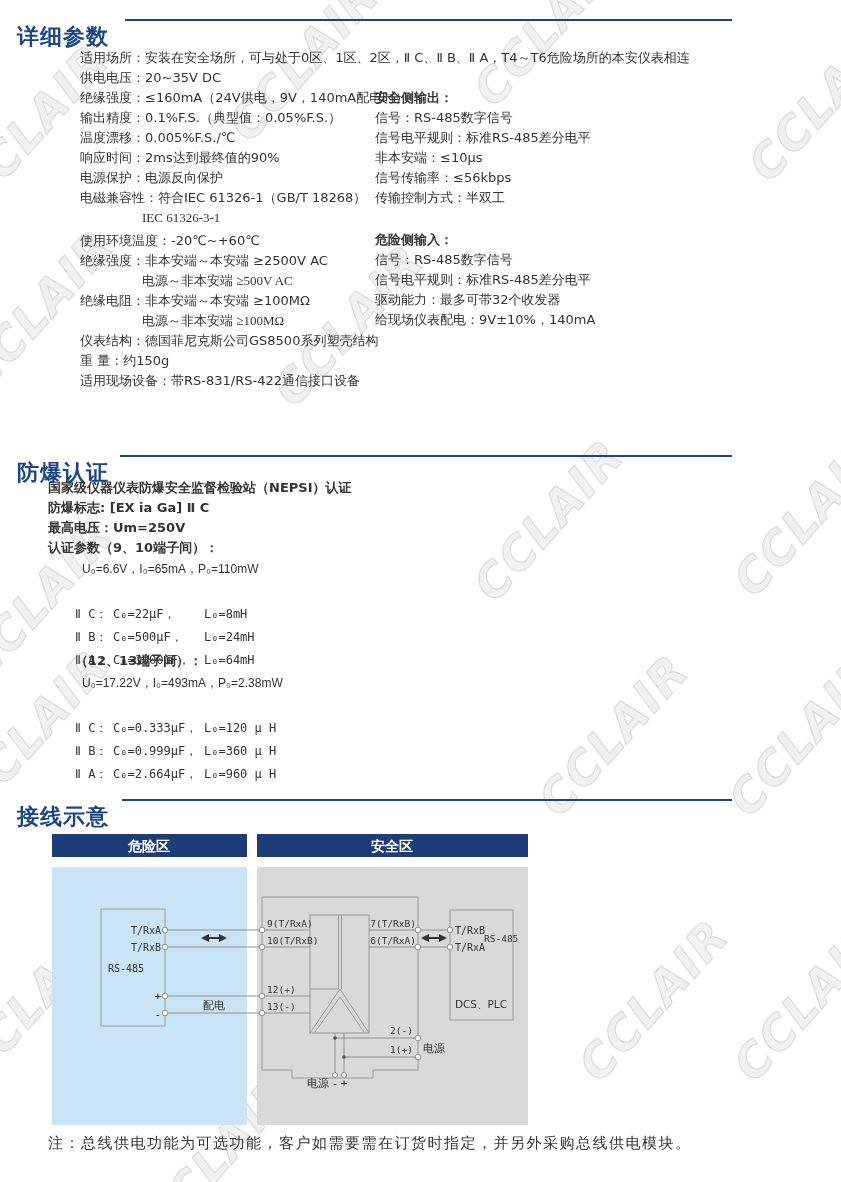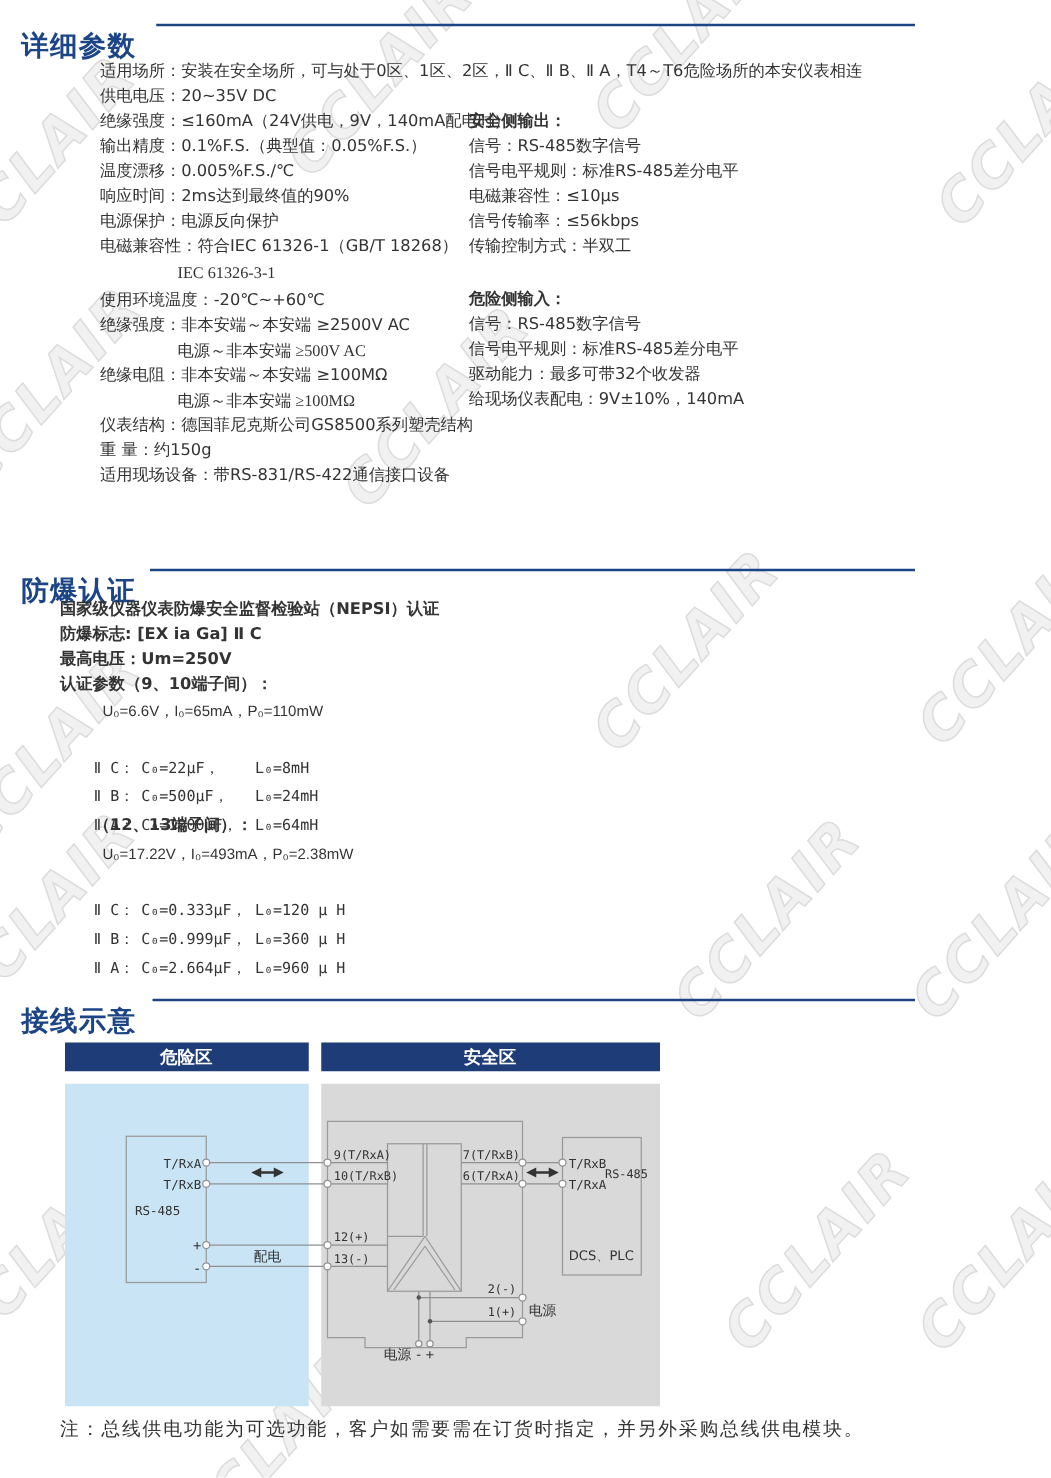--- a/index.html
+++ b/index.html
@@ -92,21 +92,21 @@
   <div class="pline indent">电源～非本安端 ≥100MΩ</div>
   <div class="pline">仪表结构：德国菲尼克斯公司GS8500系列塑壳结构</div>
   <div class="pline">重 量：约150g</div>
   <div class="pline">适用现场设备：带RS-831/RS-422通信接口设备</div>
 </div>
 
 <div class="col-block" style="top:88px">
   <div class="col-head">安全侧输出：</div>
   <div class="pline">信号：RS-485数字信号</div>
   <div class="pline">信号电平规则：标准RS-485差分电平</div>
-  <div class="pline">电磁兼容性：≤10μs</div>
+  <div class="pline">非本安端：≤10μs</div>
   <div class="pline">信号传输率：≤56kbps</div>
   <div class="pline">传输控制方式：半双工</div>
 </div>
 
 <div class="col-block" style="top:230px">
   <div class="col-head">危险侧输入：</div>
   <div class="pline">信号：RS-485数字信号</div>
   <div class="pline">信号电平规则：标准RS-485差分电平</div>
   <div class="pline">驱动能力：最多可带32个收发器</div>
   <div class="pline">给现场仪表配电：9V±10%，140mA</div>

